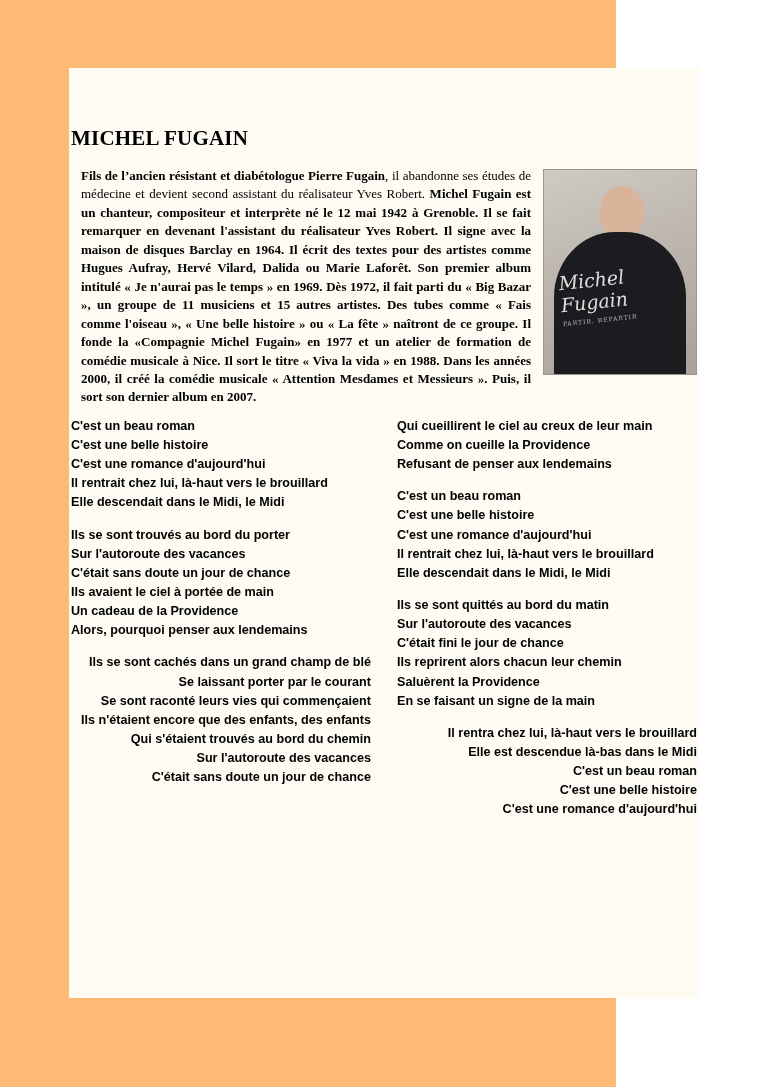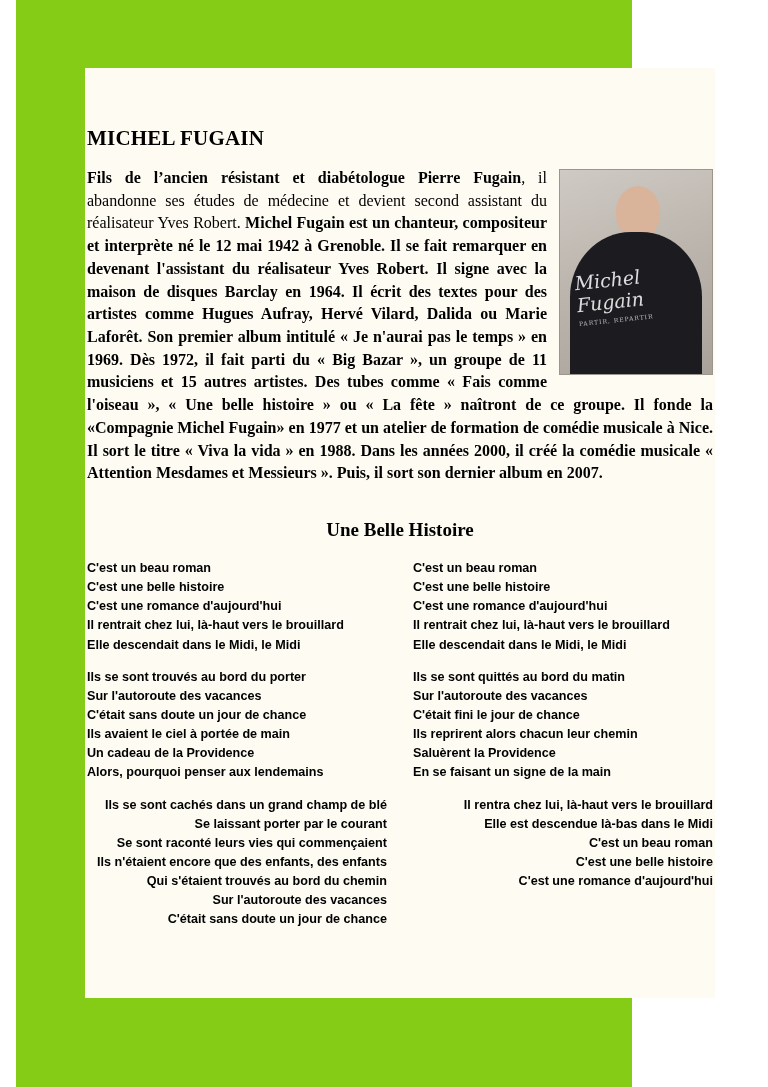--- a/index.html
+++ b/index.html
@@ -9,24 +9,24 @@
   }
   body {
     width: 768px;
     height: 1087px;
     font-family: "Liberation Serif", serif;
     position: relative;
     overflow: hidden;
   }
   .page {
     position: absolute;
-    left: 16px; top: 0;
+    left: 0; top: 0;
     width: 616px;
     height: 1087px;
-    background: #84cc16;
+    background: #fdba74;
   }
   .content-bg {
     position: absolute;
     left: 69px;
     top: 68px;
     width: 630px;
     height: 930px;
     background: #fdfbf2;
   }
   .doc {
@@ -94,24 +94,24 @@
   }
   .portrait .sig small {
     display: block;
     font-size: 6px;
     font-style: normal;
     letter-spacing: 1px;
     margin-top: 4px;
     opacity: 0.8;
   }
   p.bio {
-    font-size: 16px;
+    font-size: 13px;
     line-height: 1.42;
     text-align: justify;
-    margin: 0;
+    margin: 10px;
     color: #000;
   }
   .b { font-weight: bold; }
   .song-title {
     text-align: center;
     font-size: 19px;
     font-weight: bold;
     margin: 34px 0 18px 0;
     font-family: "Liberation Serif", serif;
   }
@@ -150,21 +150,20 @@
         <div class="body"></div>
         <div class="sig">
           <span>Michel Fugain</span>
           <small>PARTIR, REPARTIR</small>
         </div>
       </div>
 
       <p class="bio"><span class="b">Fils de l’ancien résistant et diabétologue Pierre Fugain</span><span>, il abandonne ses études de médecine et devient second assistant du réalisateur Yves Robert. </span><span class="b">Michel Fugain est un chanteur, compositeur et interprète né le 12 mai 1942 à Grenoble. Il se fait remarquer en devenant l'assistant du réalisateur Yves Robert. Il signe avec la maison de disques Barclay en 1964. Il écrit des textes pour des artistes comme Hugues Aufray, Hervé Vilard, Dalida ou Marie Laforêt. Son premier album intitulé « Je n'aurai pas le temps » en 1969. Dès 1972, il fait parti du « Big Bazar », un groupe de 11 musiciens et 15 autres artistes. Des tubes comme « Fais comme l'oiseau », « Une belle histoire » ou « La fête » naîtront de ce groupe. Il fonde la «Compagnie Michel Fugain» en 1977 et un atelier de formation de comédie musicale à Nice. Il sort le titre « Viva la vida » en 1988. Dans les années 2000, il créé la comédie musicale « Attention Mesdames et Messieurs ». Puis, il sort son dernier album en 2007.</span></p>
     </div>
 
-    <h2 class="song-title">Une Belle Histoire</h2>
 
     <div class="lyrics">
       <div class="col">
         <p class="stanza">C'est un beau roman
 C'est une belle histoire
 C'est une romance d'aujourd'hui
 Il rentrait chez lui, là-haut vers le brouillard
 Elle descendait dans le Midi, le Midi</p>
         <p class="stanza">Ils se sont trouvés au bord du porter
 Sur l'autoroute des vacances
@@ -174,20 +173,23 @@
 Alors, pourquoi penser aux lendemains</p>
         <p class="stanza">Ils se sont cachés dans un grand champ de blé
 Se laissant porter par le courant
 Se sont raconté leurs vies qui commençaient
 Ils n'étaient encore que des enfants, des enfants
 Qui s'étaient trouvés au bord du chemin
 Sur l'autoroute des vacances
 C'était sans doute un jour de chance</p>
       </div>
       <div class="col">
+        <p class="stanza">Qui cueillirent le ciel au creux de leur main
+Comme on cueille la Providence
+Refusant de penser aux lendemains</p>
         <p class="stanza">C'est un beau roman
 C'est une belle histoire
 C'est une romance d'aujourd'hui
 Il rentrait chez lui, là-haut vers le brouillard
 Elle descendait dans le Midi, le Midi</p>
         <p class="stanza">Ils se sont quittés au bord du matin
 Sur l'autoroute des vacances
 C'était fini le jour de chance
 Ils reprirent alors chacun leur chemin
 Saluèrent la Providence

